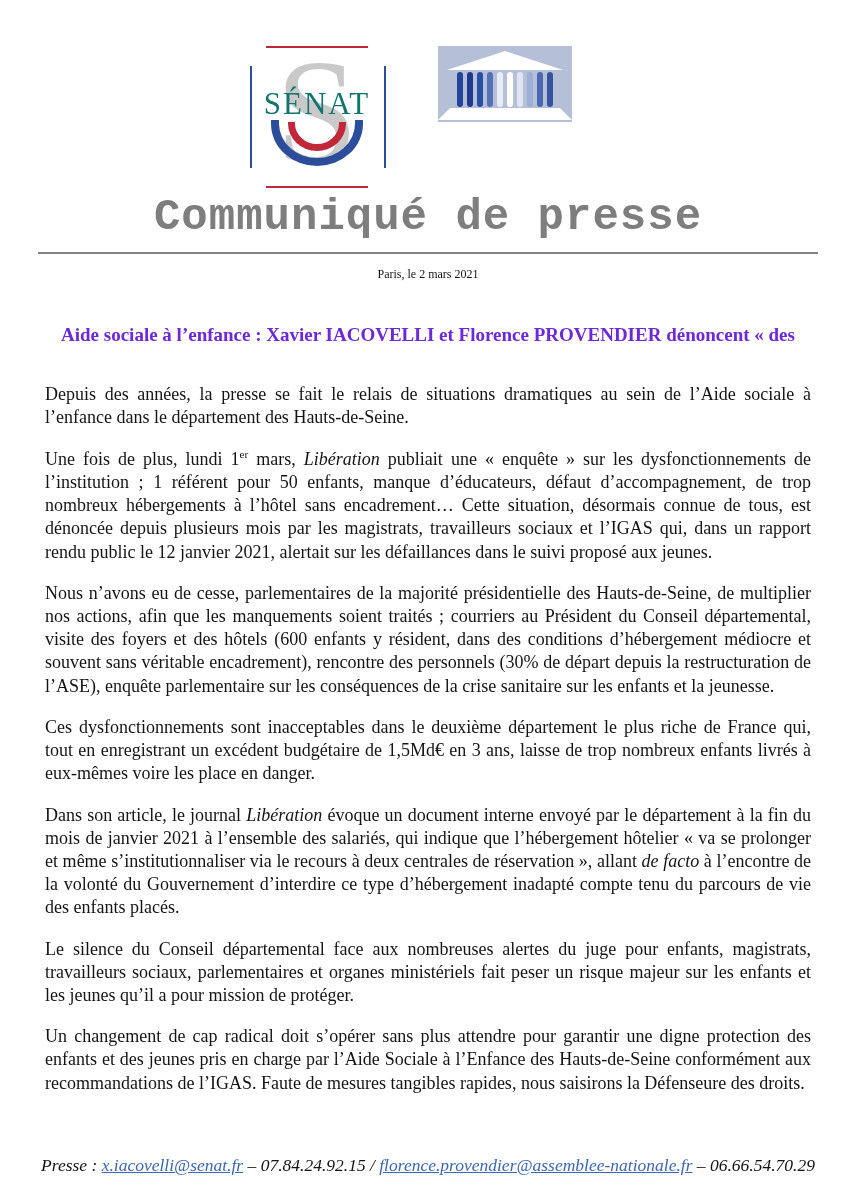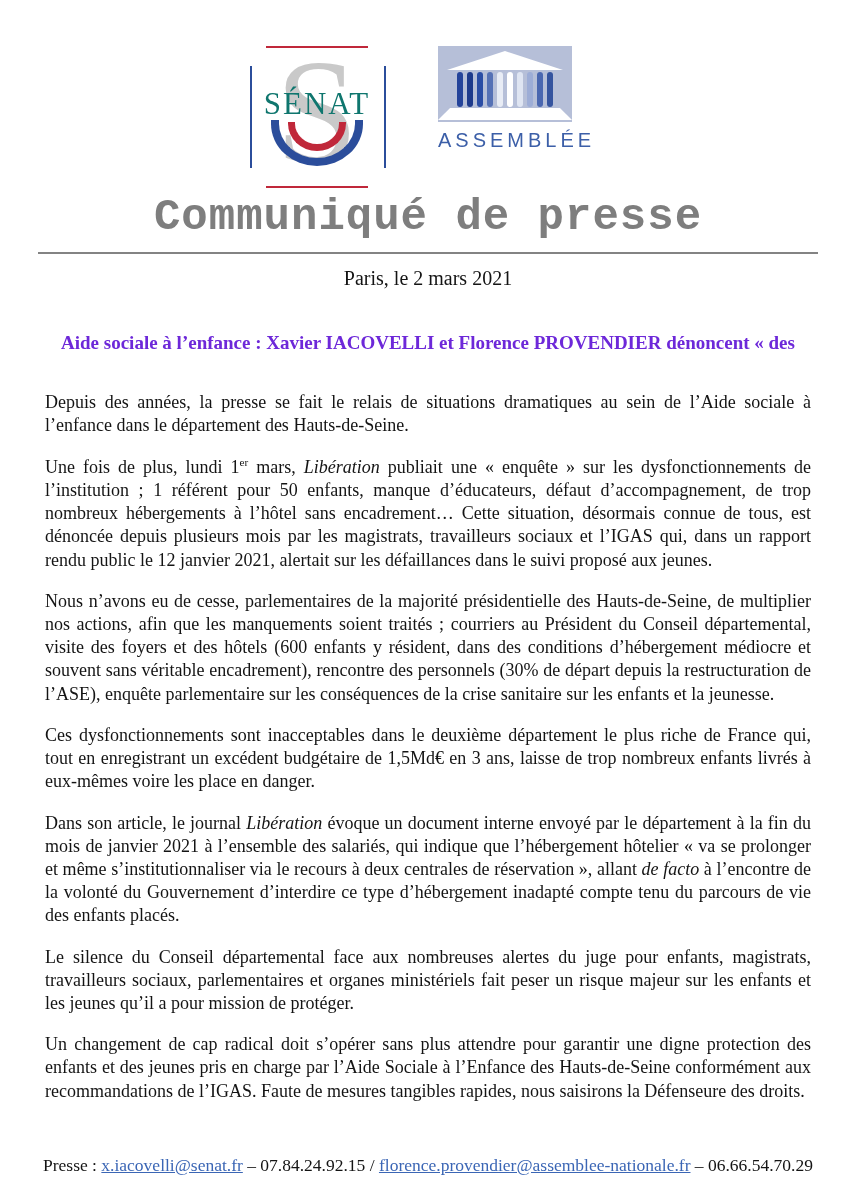--- a/index.html
+++ b/index.html
@@ -42,29 +42,29 @@
   .an-base{height:12px;margin-top:1px;background:#fff;clip-path:polygon(9% 0%,91% 0%,100% 100%,0% 100%);}
   .an-text{margin-top:7px;color:var(--an_text,#3c5fa8);font-family:"Liberation Sans",sans-serif;
     font-size:20px;letter-spacing:4px;line-height:1.18;font-weight:400;}
   
   .title{
     margin-top:4px;text-align:center;
     font-family:"Liberation Mono","DejaVu Sans Mono",monospace;font-weight:bold;
     font-size:44px;letter-spacing:1px;color:var(--title_gray,#7e7e7e);
   }
   .rule{border:none;border-top:2px solid #838383;margin:10px 38px 0;}
-  .dateline{margin-top:13px;text-align:center;font-size:20px;color:#141414;}
+  .dateline{margin-top:13px;text-align:center;font-size:12px;color:#141414;}
   .headline{margin:40px 36px 0;text-align:center;font-weight:bold;font-size:19px;line-height:1.38;color:#6d28d9;}
   
   .body{margin:35px 45px 0 45px;font-size:18px;line-height:1.29;text-align:justify;color:#141414;}
   .body p{margin:0 0 18px 0;}
   .it{font-style:italic;}
   sup{font-size:0.62em;line-height:0;}
   
-  .footer{position:absolute;left:0;right:0;bottom:24px;text-align:center;font-size:17.5px;color:#141414;}
+  .footer{position:absolute;left:0;right:0;bottom:24px;text-align:center;font-size:17.5px;color:#141414;font-style:italic;}
   .footer a.link{color:var(--link_blue,#3b66b5);text-decoration:underline;cursor:pointer;}
 </style>
 </head>
 <body>
 
 <div class="page">
 
   <div class="logos">
     <div class="senat-logo">
       <div class="s-line-top"></div>
@@ -88,21 +88,20 @@
             <span style="background: rgb(232, 236, 245);"></span>
             <span style="background: rgb(255, 255, 255);"></span>
             <span style="background: rgb(223, 229, 242);"></span>
             <span style="background: rgb(157, 173, 214);"></span>
             <span style="background: rgb(74, 103, 176);"></span>
             <span style="background: rgb(53, 84, 159);"></span>
           </div>
         <div class="an-base"></div>
       </div>
       <div class="an-text">
-        <div>ASSEMBLÉE</div>
       </div>
     </div>
   </div>
 
   <div class="title">Communiqué de presse</div>
   <hr class="rule">
   <div class="dateline">Paris, le 2 mars 2021</div>
 
   <div class="headline">
     <div>Aide sociale à l’enfance : Xavier IACOVELLI et Florence PROVENDIER dénoncent « des</div>

